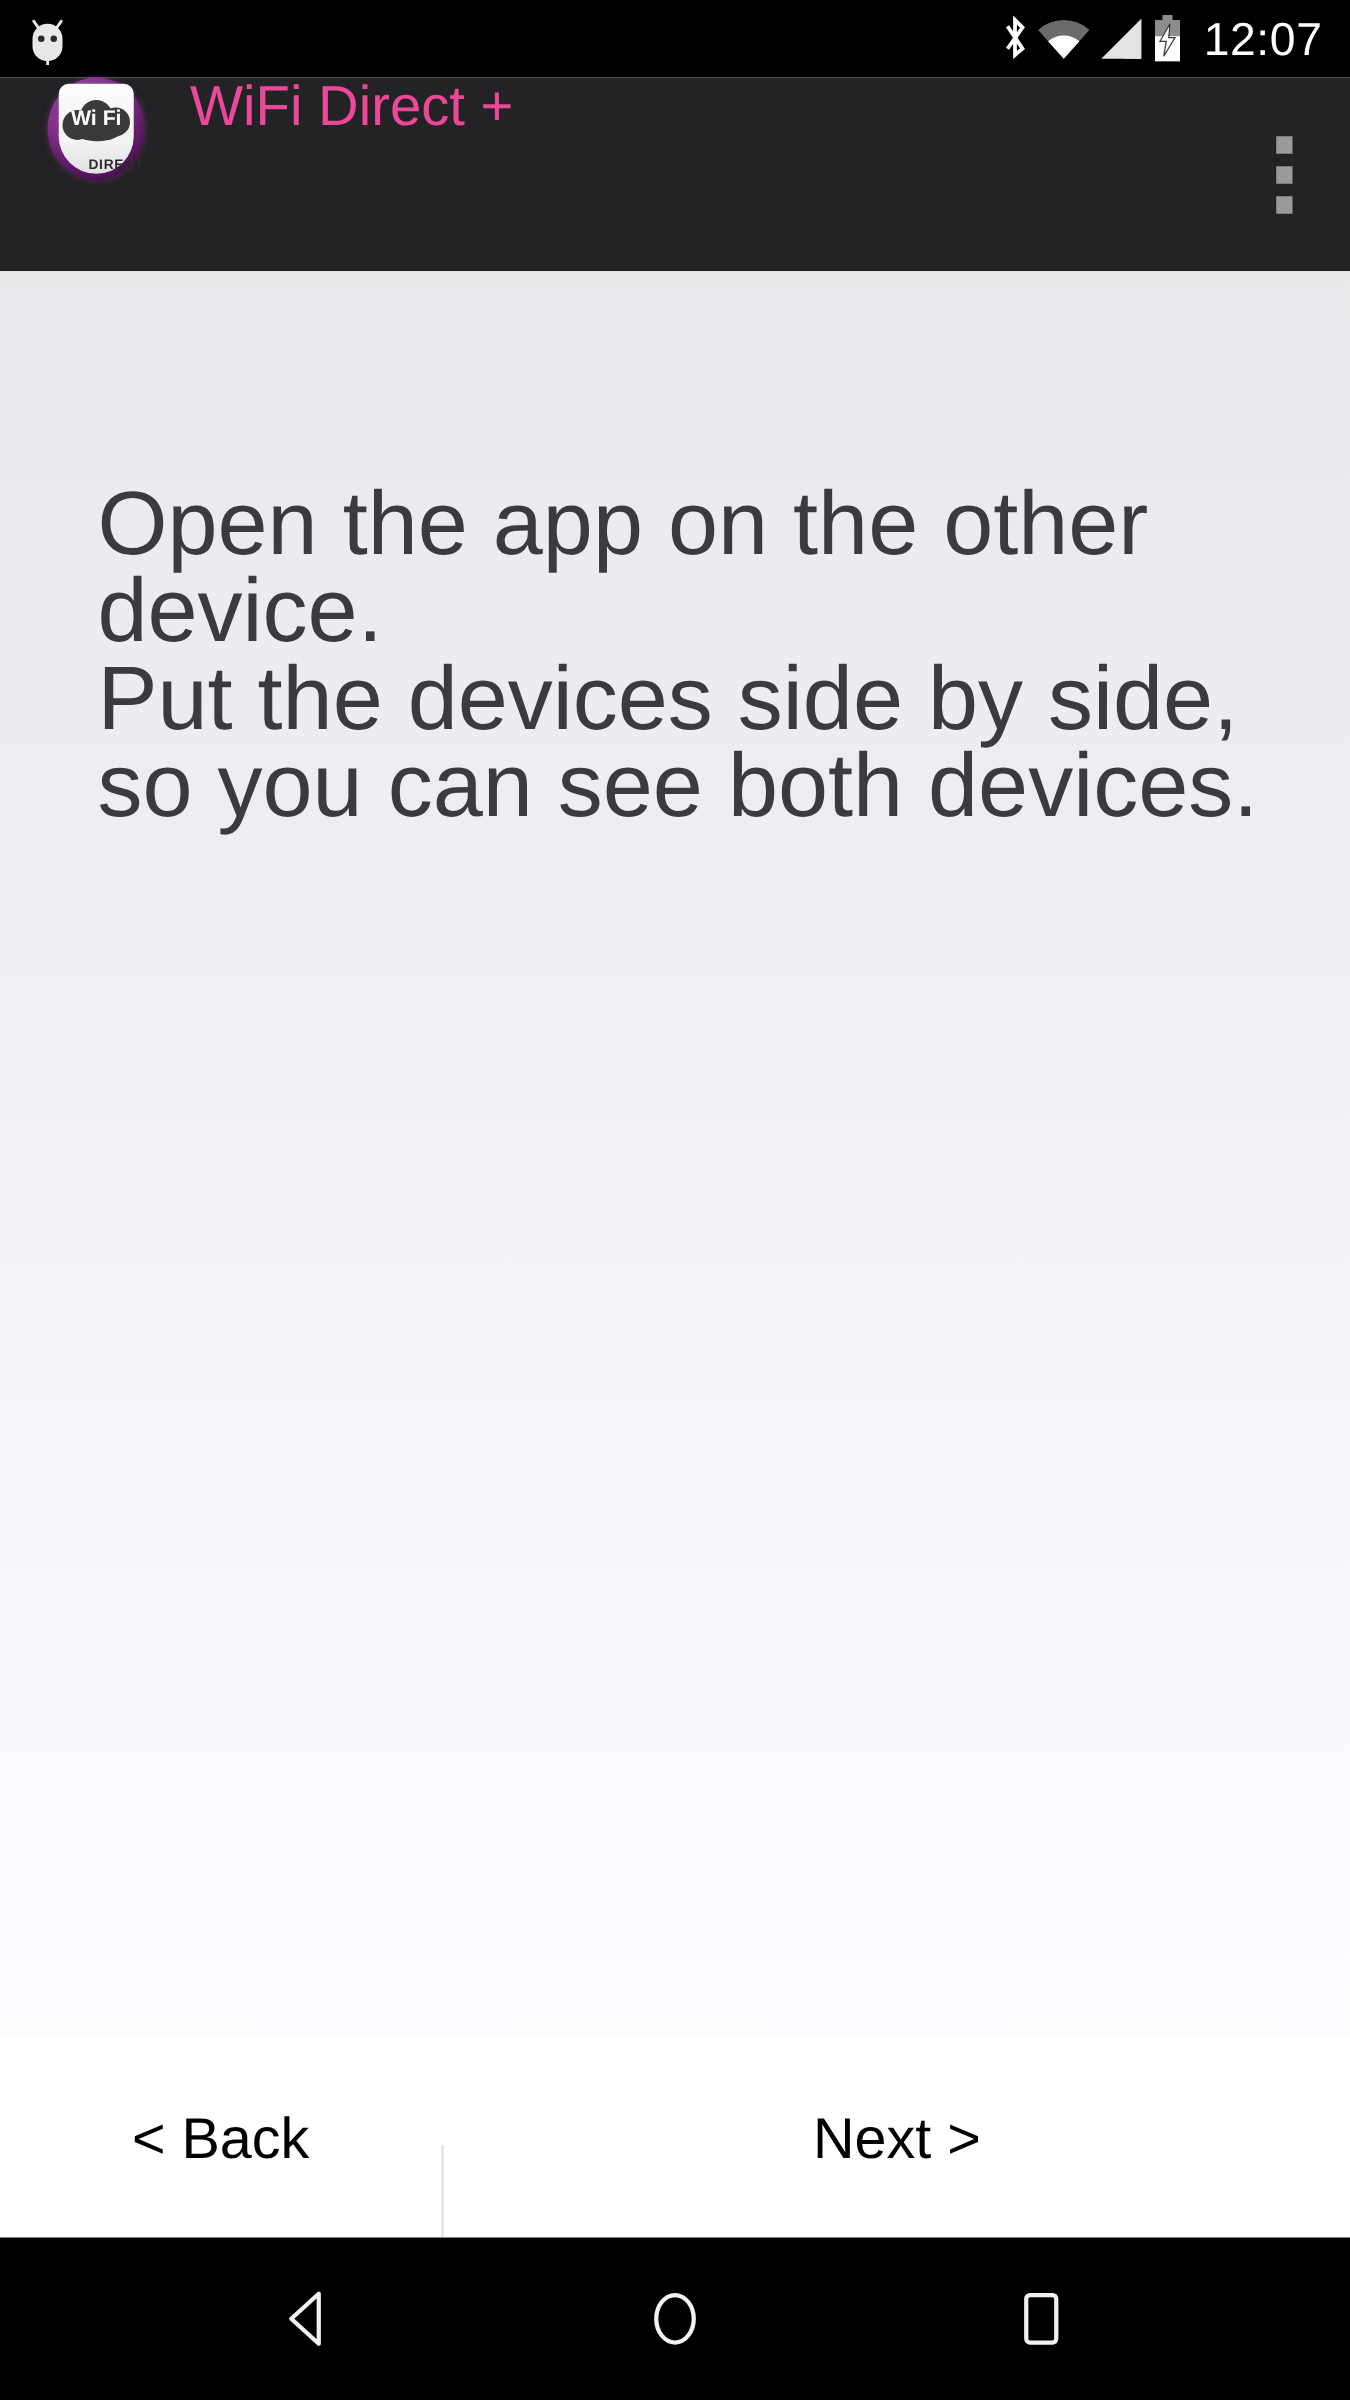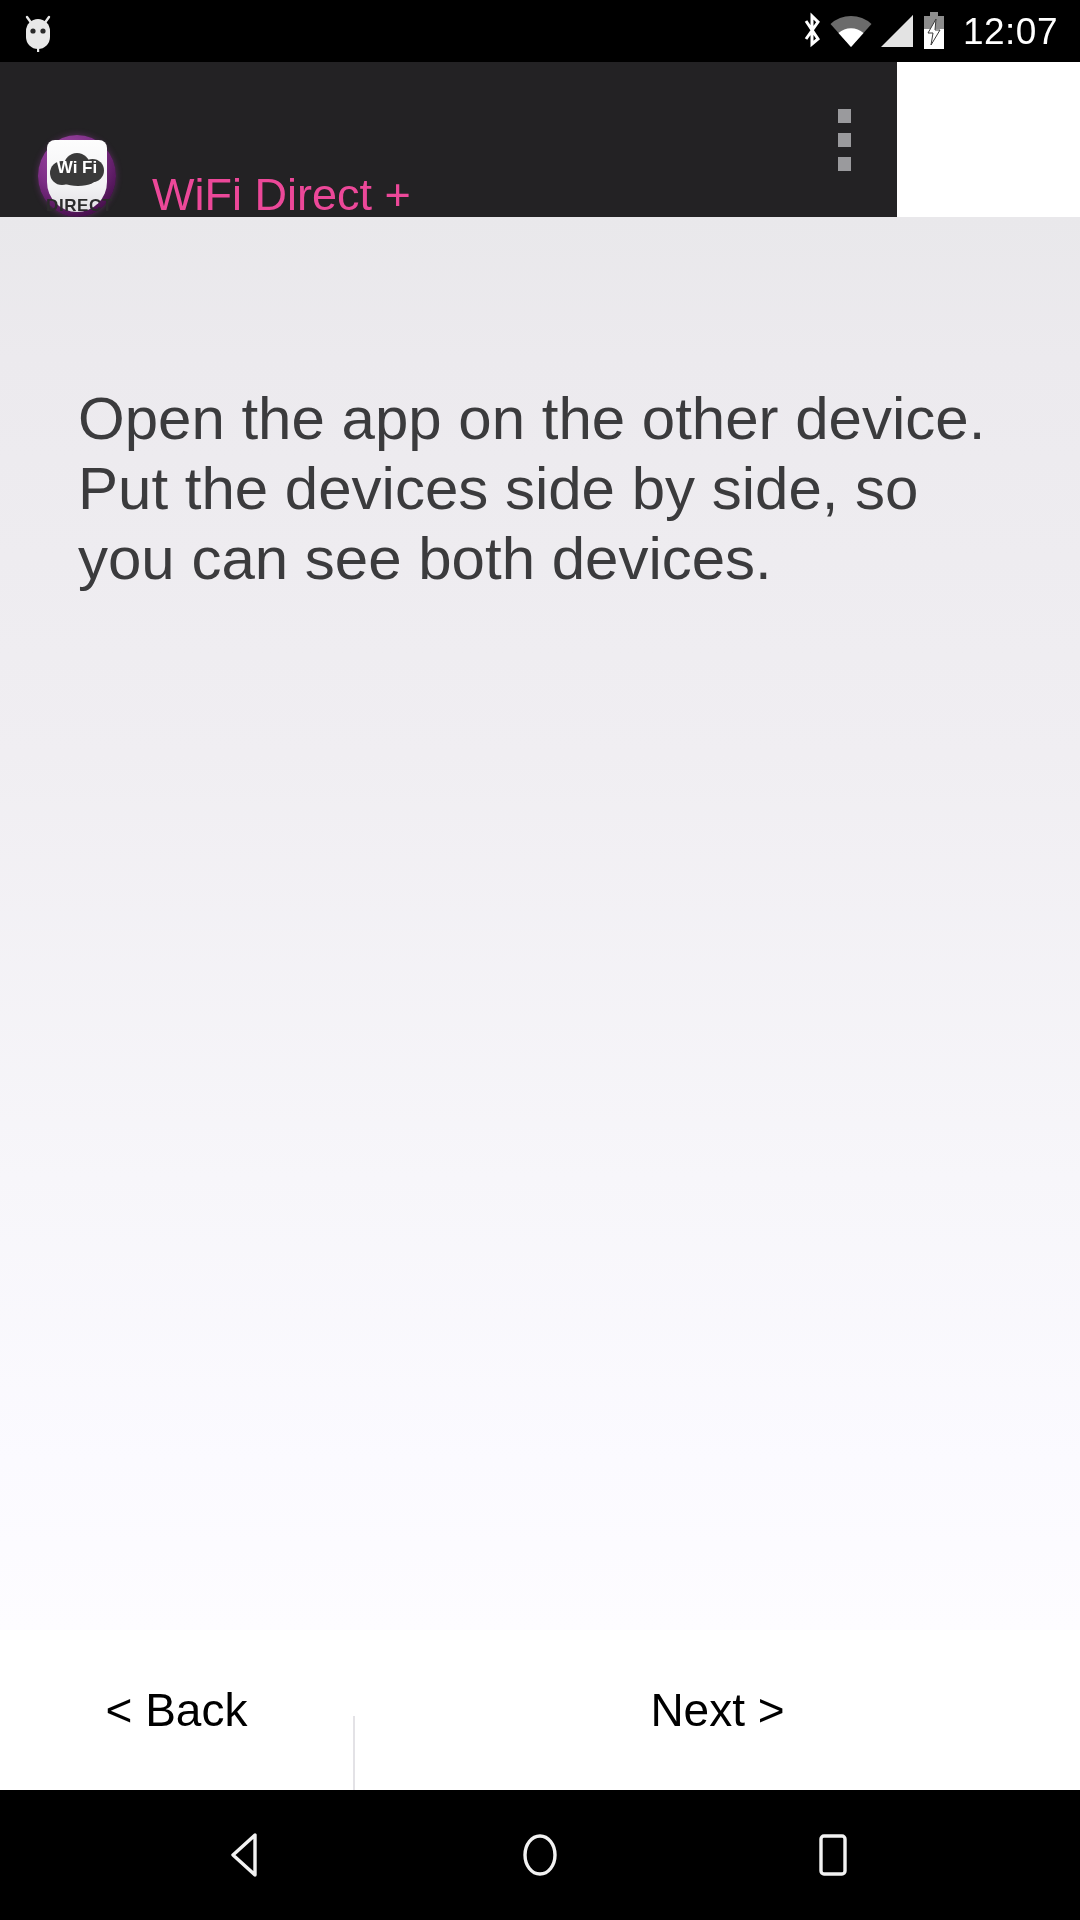--- a/index.html
+++ b/index.html
@@ -48,25 +48,25 @@
     line-height: 37px;
     letter-spacing: 0.5px;
     margin-left: 12px;
     font-family: "Liberation Sans", sans-serif;
   }
 
   
   .app-bar {
     position: absolute;
     left: 0; top: 62px;
-    width: 897px;
+    width: 1080px;
     height: 155px;
     background: #232224;
     display: flex;
-    align-items: flex-end;
+    align-items: flex-start;
     box-sizing: border-box;
     padding: 0 0 0 38px;
   }
   .app-icon {
     position: relative;
     width: 78px;
     height: 82px;
     flex: 0 0 auto;
   }
   .app-icon .badge {
@@ -109,25 +109,25 @@
     color: #ffffff;
     font-size: 17px;
     font-weight: bold;
     letter-spacing: 0px;
     line-height: 17px;
     font-family: "Liberation Sans", sans-serif;
     z-index: 3;
   }
   .app-icon .direct-txt {
     position: absolute;
-    left: 8px; bottom: 6px;
+    left: 25px; bottom: 6px;
     width: 60px;
     text-align: center;
     color: #2b2b2b;
-    font-size: 17px;
+    font-size: 11px;
     font-weight: bold;
     letter-spacing: 0.6px;
     line-height: 11px;
     font-family: "Liberation Sans", sans-serif;
   }
   .app-title {
     color: #ec4899;
     font-size: 45px;
     line-height: 45px;
     margin-left: 36px;
@@ -167,21 +167,21 @@
         #fbfaff 88%,
         #fdfcff 100%);
     box-sizing: border-box;
   }
   .body-text {
     position: absolute;
     left: 78px;
     top: 167px;
     width: 950px;
     color: #3b3b3d;
-    font-size: 60px;
+    font-size: 72px;
     line-height: 70px;
     font-family: "Liberation Sans", sans-serif;
     white-space: pre-line;
   }
 
   
   .footer {
     position: absolute;
     left: 0; top: 1630px;
     width: 1080px;

